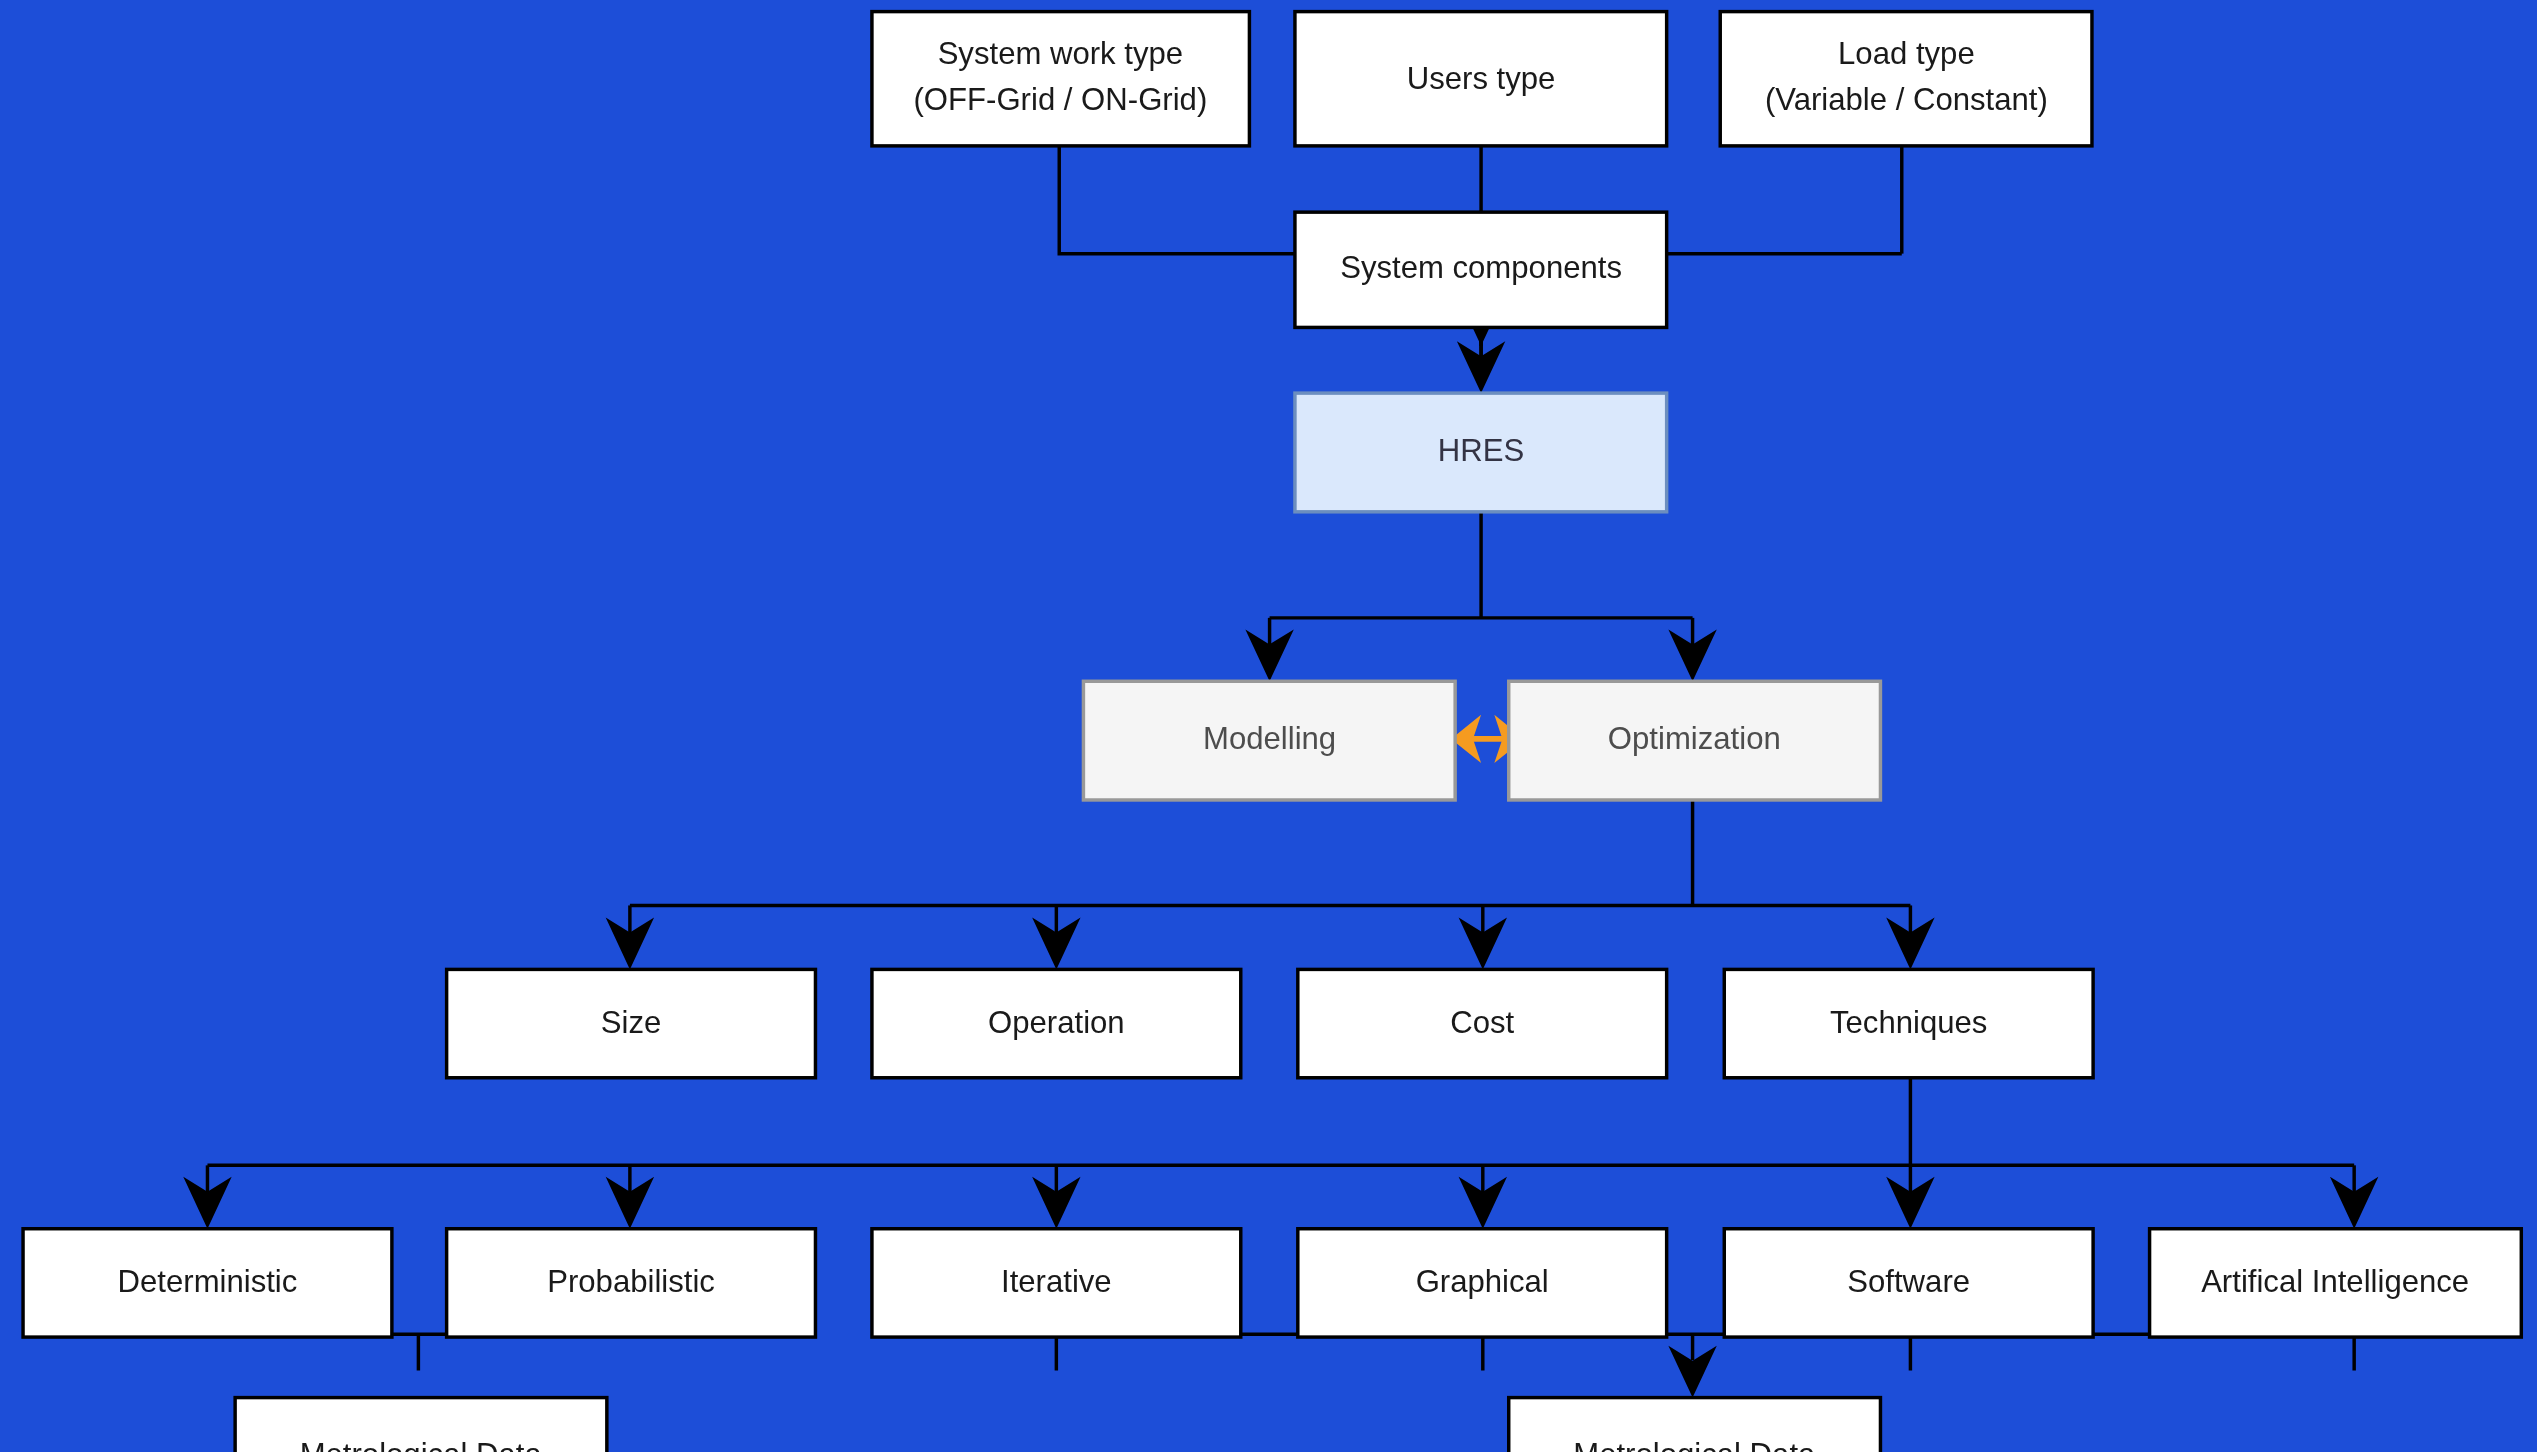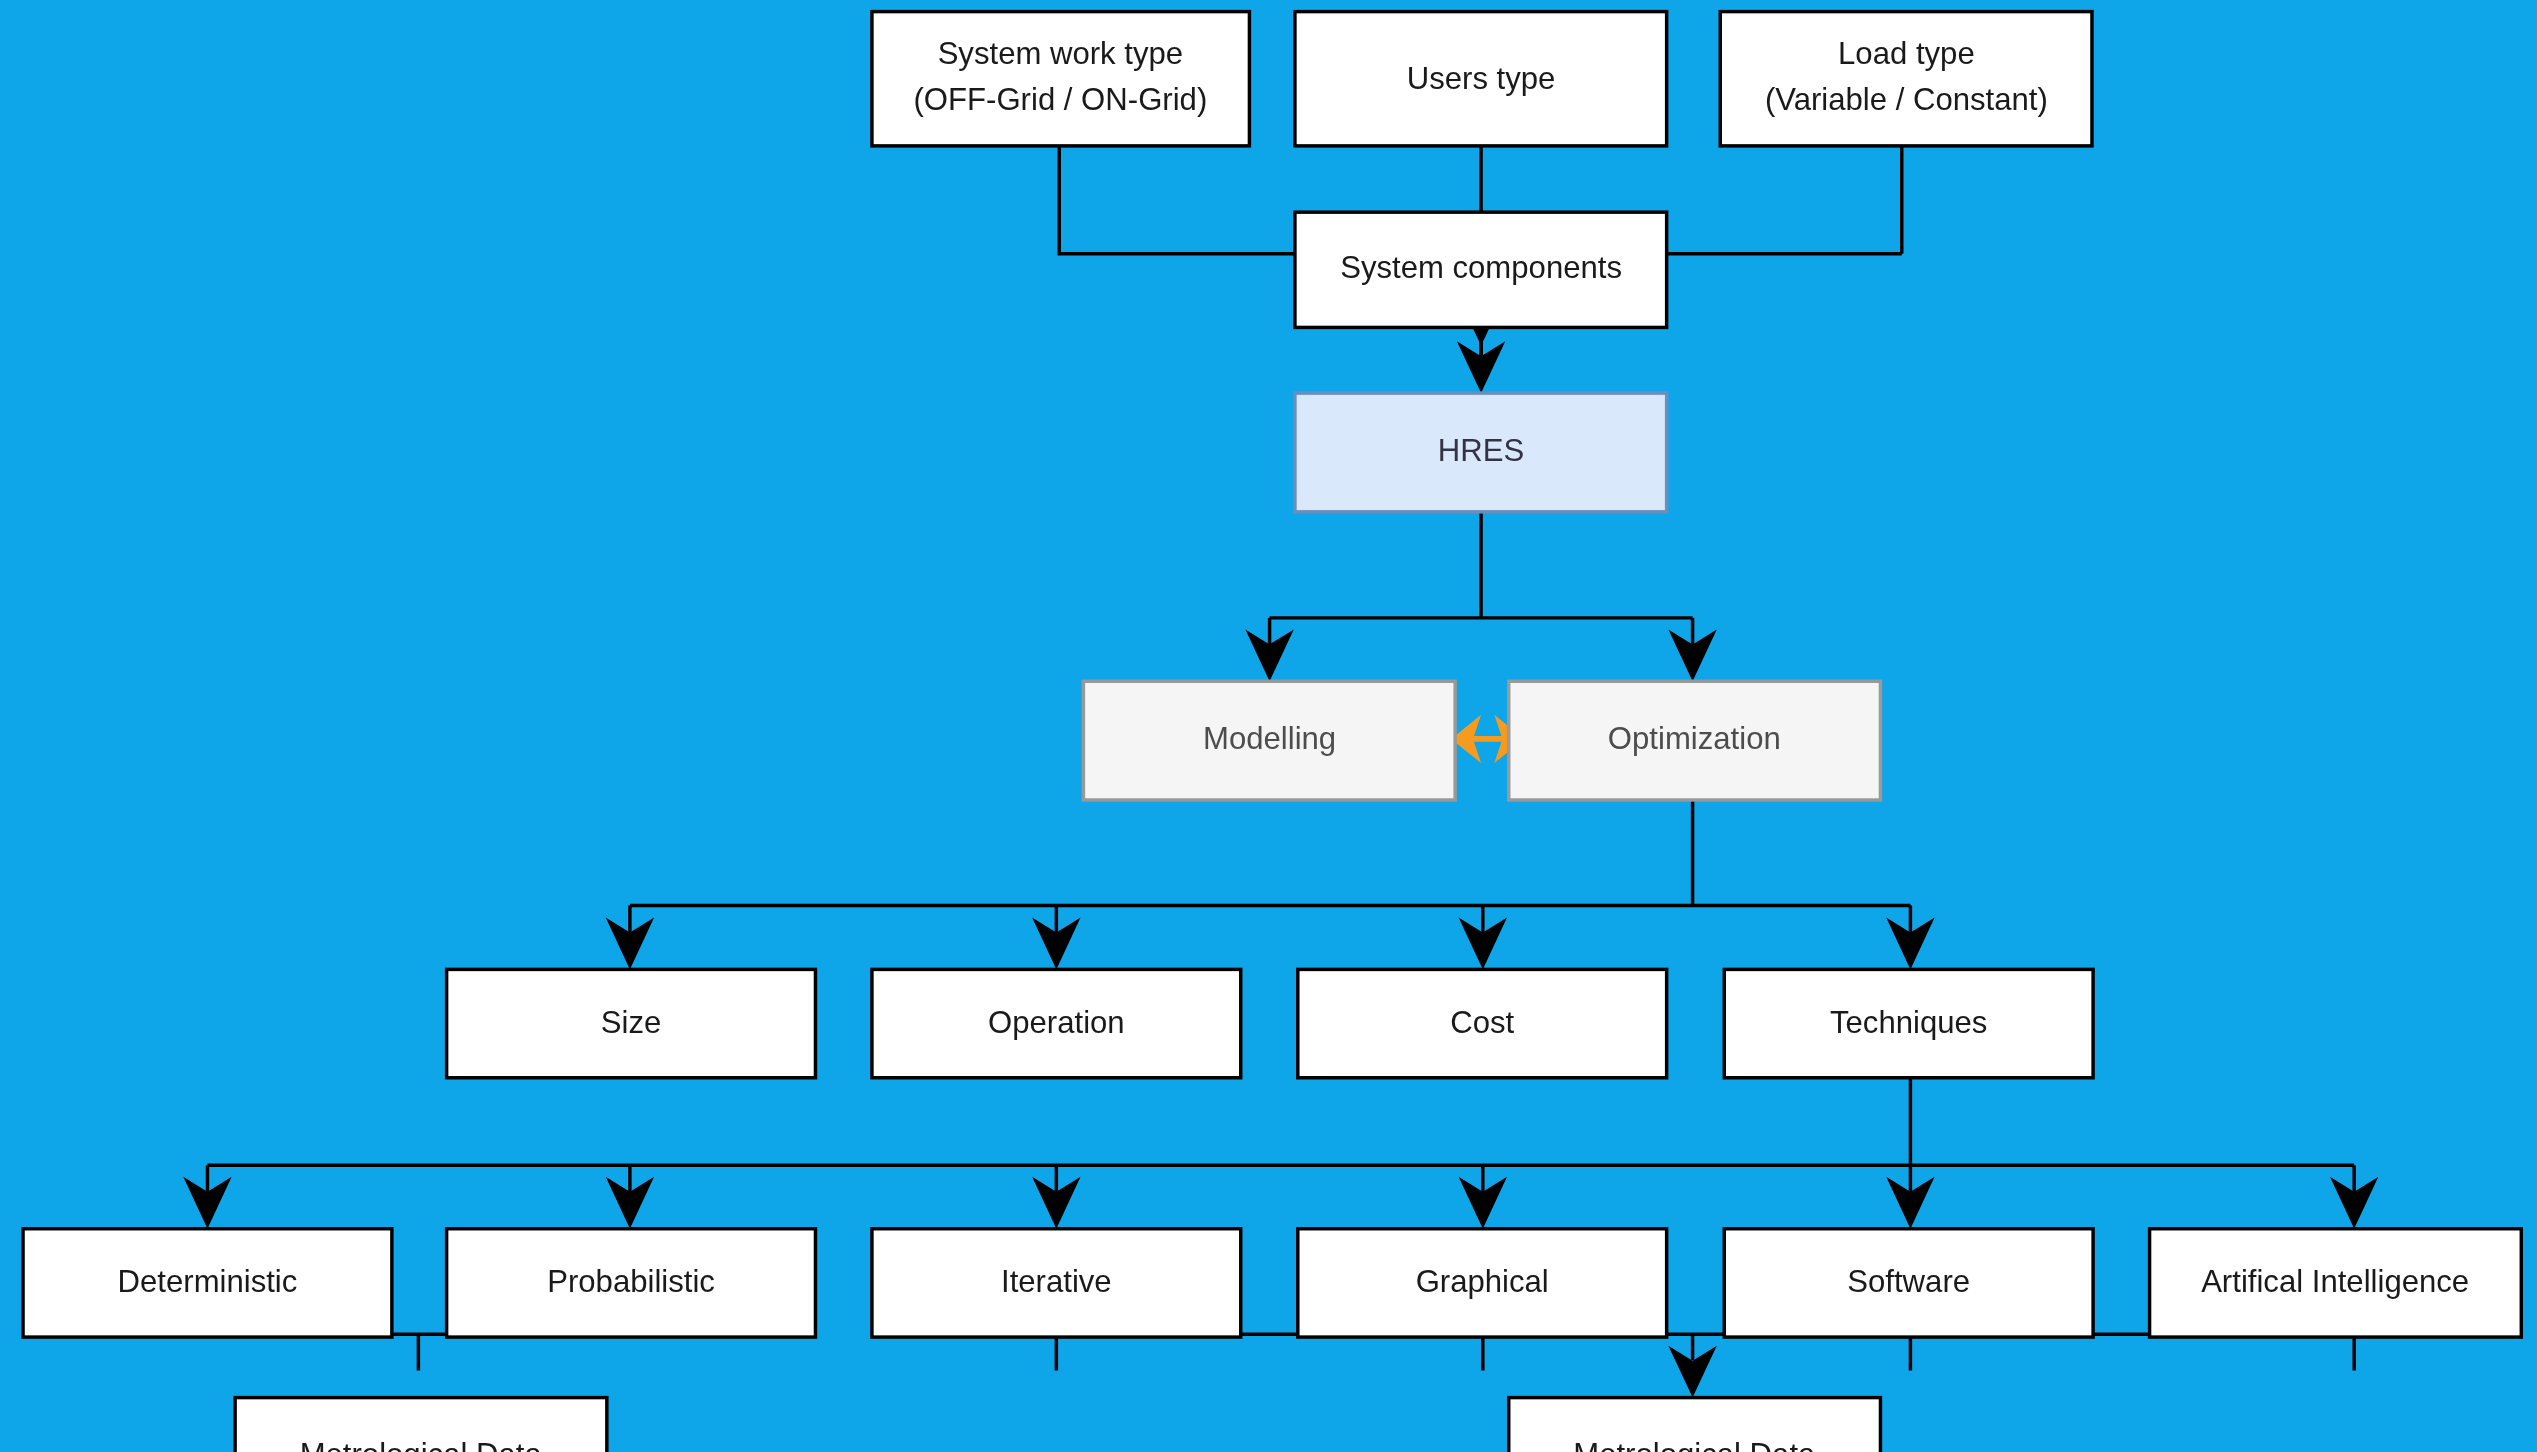--- a/index.html
+++ b/index.html
@@ -8,21 +8,21 @@
     padding: 0;
     background: #ffffff;
   }
   body {
     font-family: "Liberation Sans", sans-serif;
   }
   #diagram-root {
     position: relative;
     width: 2538px;
     height: 1453px;
-    background: #0ea5e9;
+    background: #1d4ed8;
     overflow: hidden;
   }
   svg#flow {
     display: block;
     width: 2538px;
     height: 1453px;
   }
   .node-rect {
     fill: #ffffff;
     stroke: #000000;

